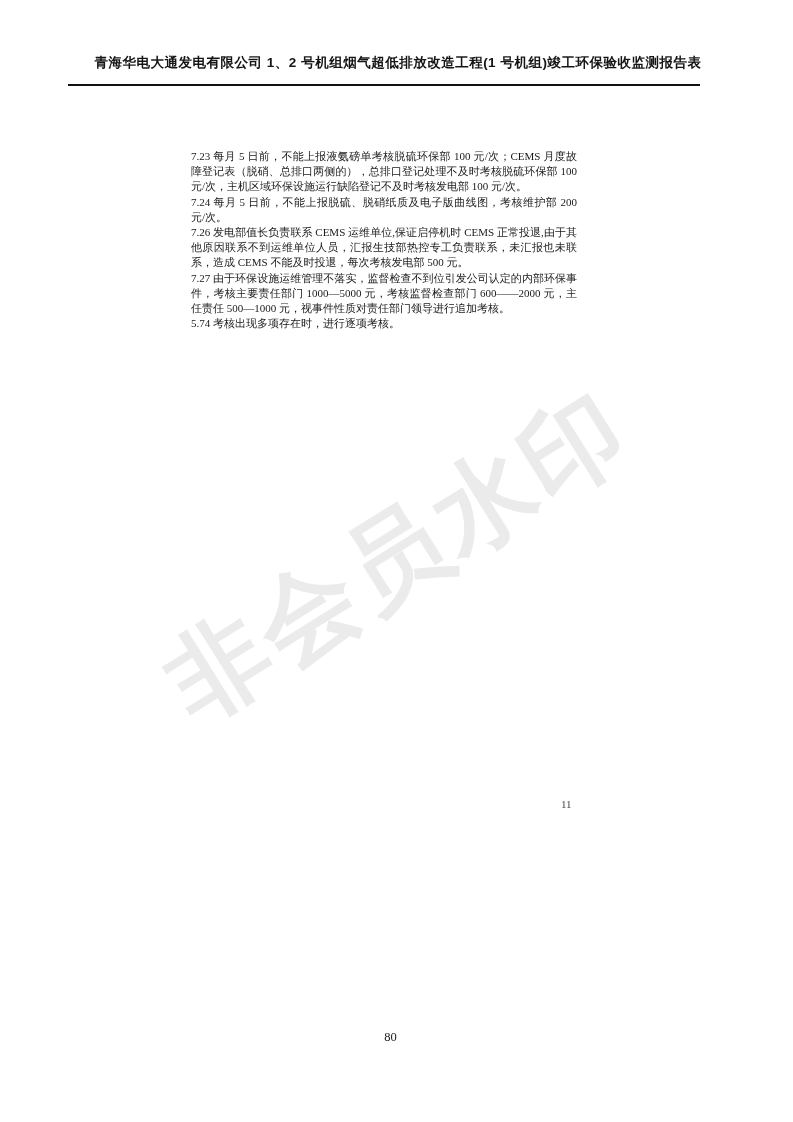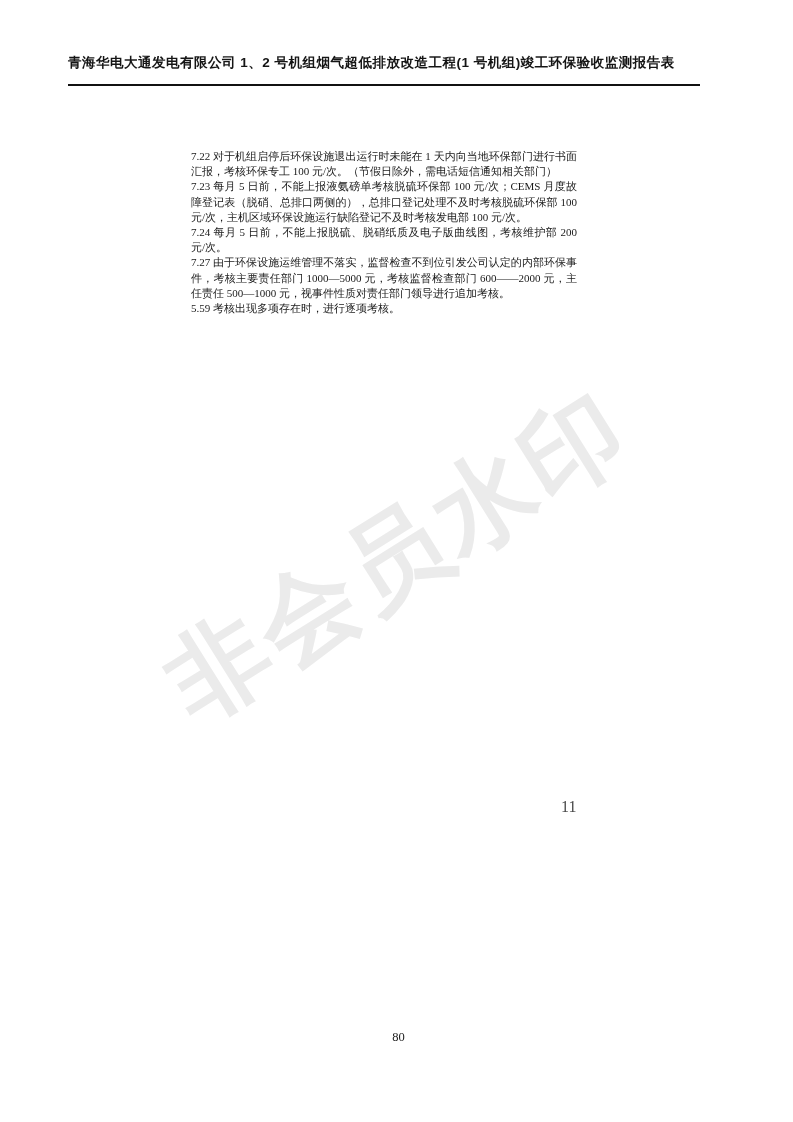--- a/index.html
+++ b/index.html
@@ -20,20 +20,21 @@
     position: absolute;
     left: 68px;
     top: 54px;
     width: 660px;
     font-family: "Liberation Sans", sans-serif;
     font-weight: bold;
     font-size: 13.5px;
     letter-spacing: 0.5px;
     color: #151515;
     white-space: nowrap;
+    text-align: center;
   }
   .header-rule {
     position: absolute;
     left: 68px;
     top: 84px;
     width: 632px;
     height: 2px;
     background: #111111;
   }
   .watermark {
@@ -65,54 +66,53 @@
   }
   .doc-body p {
     margin: 0;
     padding: 0;
   }
   .inner-page-num {
     position: absolute;
     left: 561px;
     top: 798px;
     font-family: "Liberation Serif", serif;
-    font-size: 16px;
+    font-size: 11px;
     color: #4a4a4a;
     z-index: 1;
     text-align: right;
   }
   .footer-page-num {
     position: absolute;
     left: 0;
     top: 1030px;
     width: 781px;
     text-align: center;
     font-family: "Liberation Serif", serif;
     font-size: 12.5px;
     color: #222222;
     z-index: 1;
-    margin-left: 8px;
   }
 </style>
 </head>
 <body>
 
 <div class="sheet">
 
   <div class="watermark">非会员水印</div>
 
   <div class="header-title">青海华电大通发电有限公司 1、2 号机组烟气超低排放改造工程(1 号机组)竣工环保验收监测报告表</div>
 
   <div class="header-rule"></div>
 
   <div class="doc-body">
-    <p>7.22 对于机组启停后环保设施退出运行时未能在 1 天内向当地环保部门进行书面汇报，考核环保专工 100 元/次。（节假日除外，需电话短信通知相关部门）</p>
     <p>7.23 每月 5 日前，不能上报液氨磅单考核脱硫环保部 100 元/次；CEMS 月度故障登记表（脱硝、总排口两侧的），总排口登记处理不及时考核脱硫环保部 100 元/次，主机区域环保设施运行缺陷登记不及时考核发电部 100 元/次。</p>
     <p>7.24 每月 5 日前，不能上报脱硫、脱硝纸质及电子版曲线图，考核维护部 200 元/次。</p>
+    <p>7.26 发电部值长负责联系 CEMS 运维单位,保证启停机时 CEMS 正常投退,由于其他原因联系不到运维单位人员，汇报生技部热控专工负责联系，未汇报也未联系，造成 CEMS 不能及时投退，每次考核发电部 500 元。</p>
     <p>7.27 由于环保设施运维管理不落实，监督检查不到位引发公司认定的内部环保事件，考核主要责任部门 1000—5000 元，考核监督检查部门 600——2000 元，主任责任 500—1000 元，视事件性质对责任部门领导进行追加考核。</p>
-    <p>5.59 考核出现多项存在时，进行逐项考核。</p>
+    <p>5.74 考核出现多项存在时，进行逐项考核。</p>
   </div>
 
   <div class="inner-page-num">11</div>
 
   <div class="footer-page-num">80</div>
 
 </div>
 
 </body></html>

